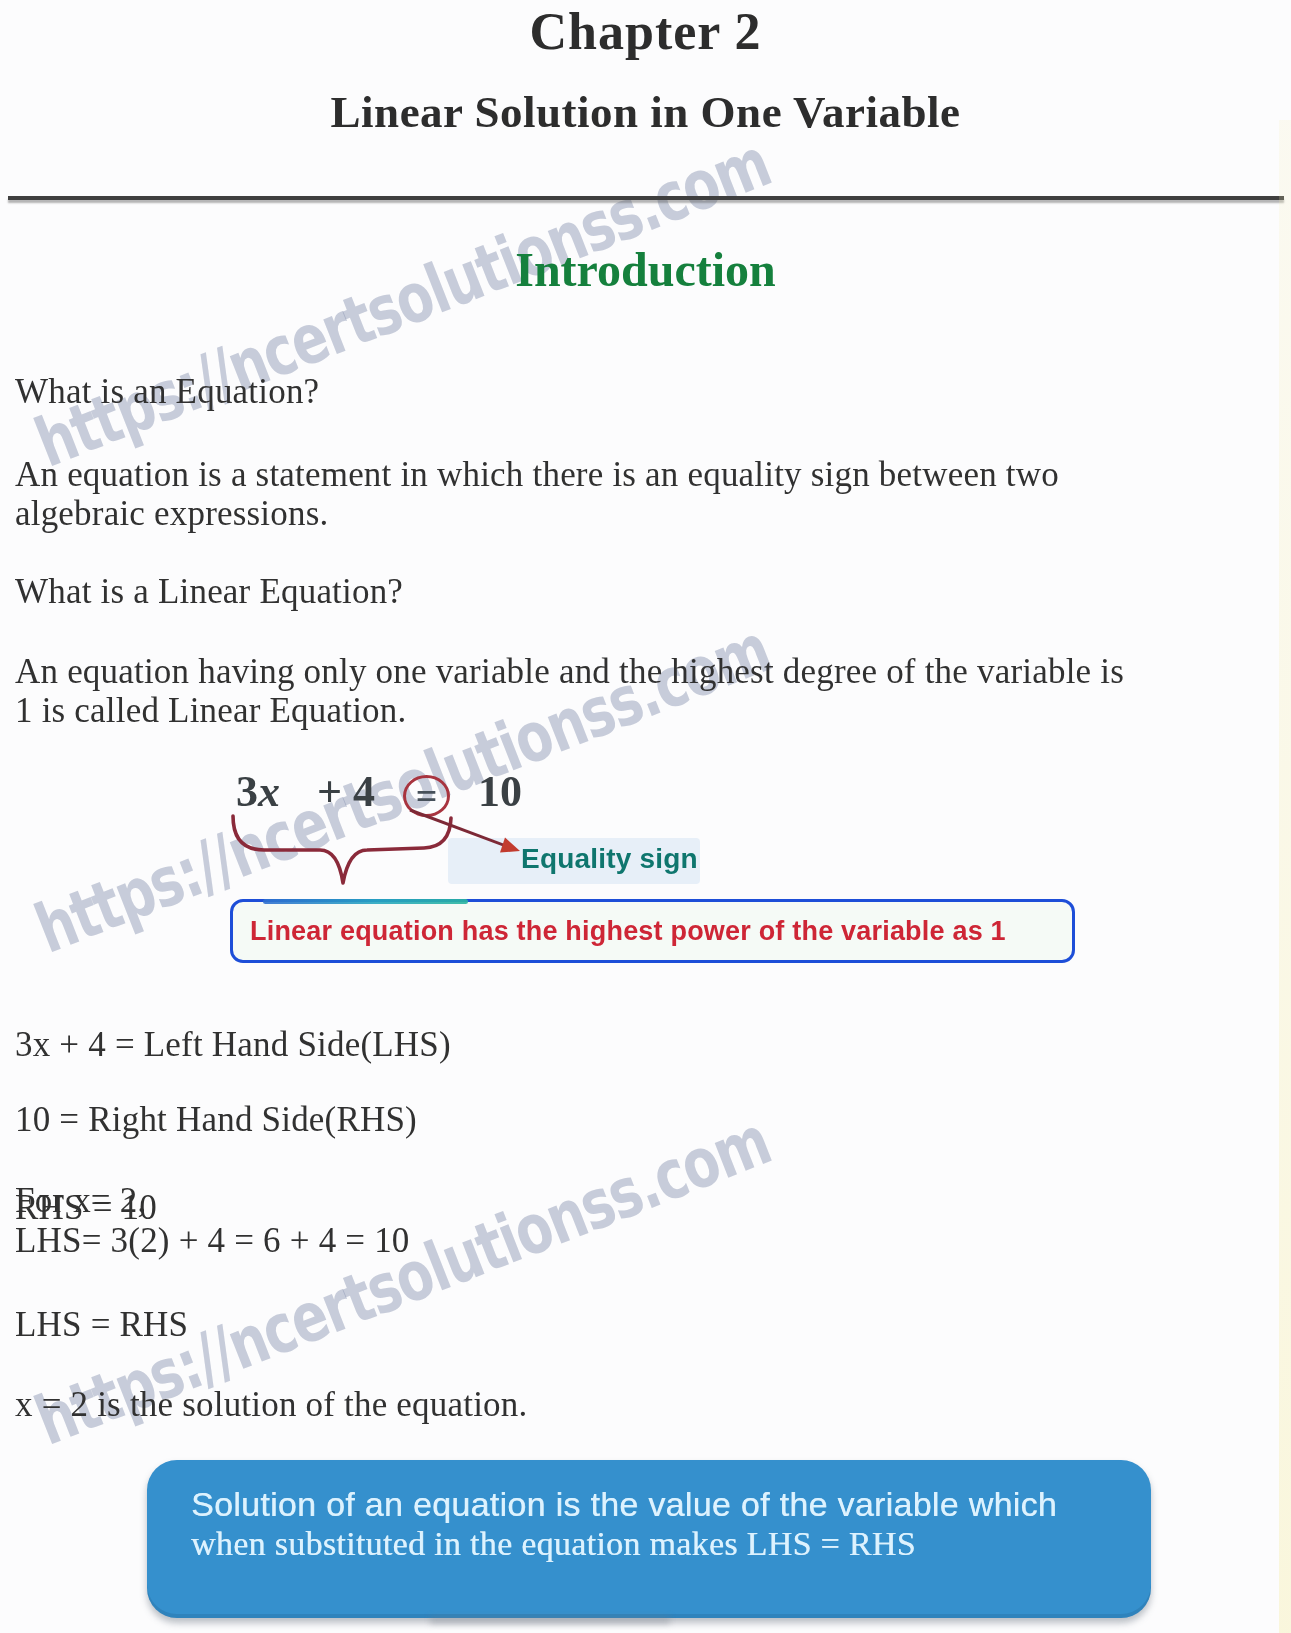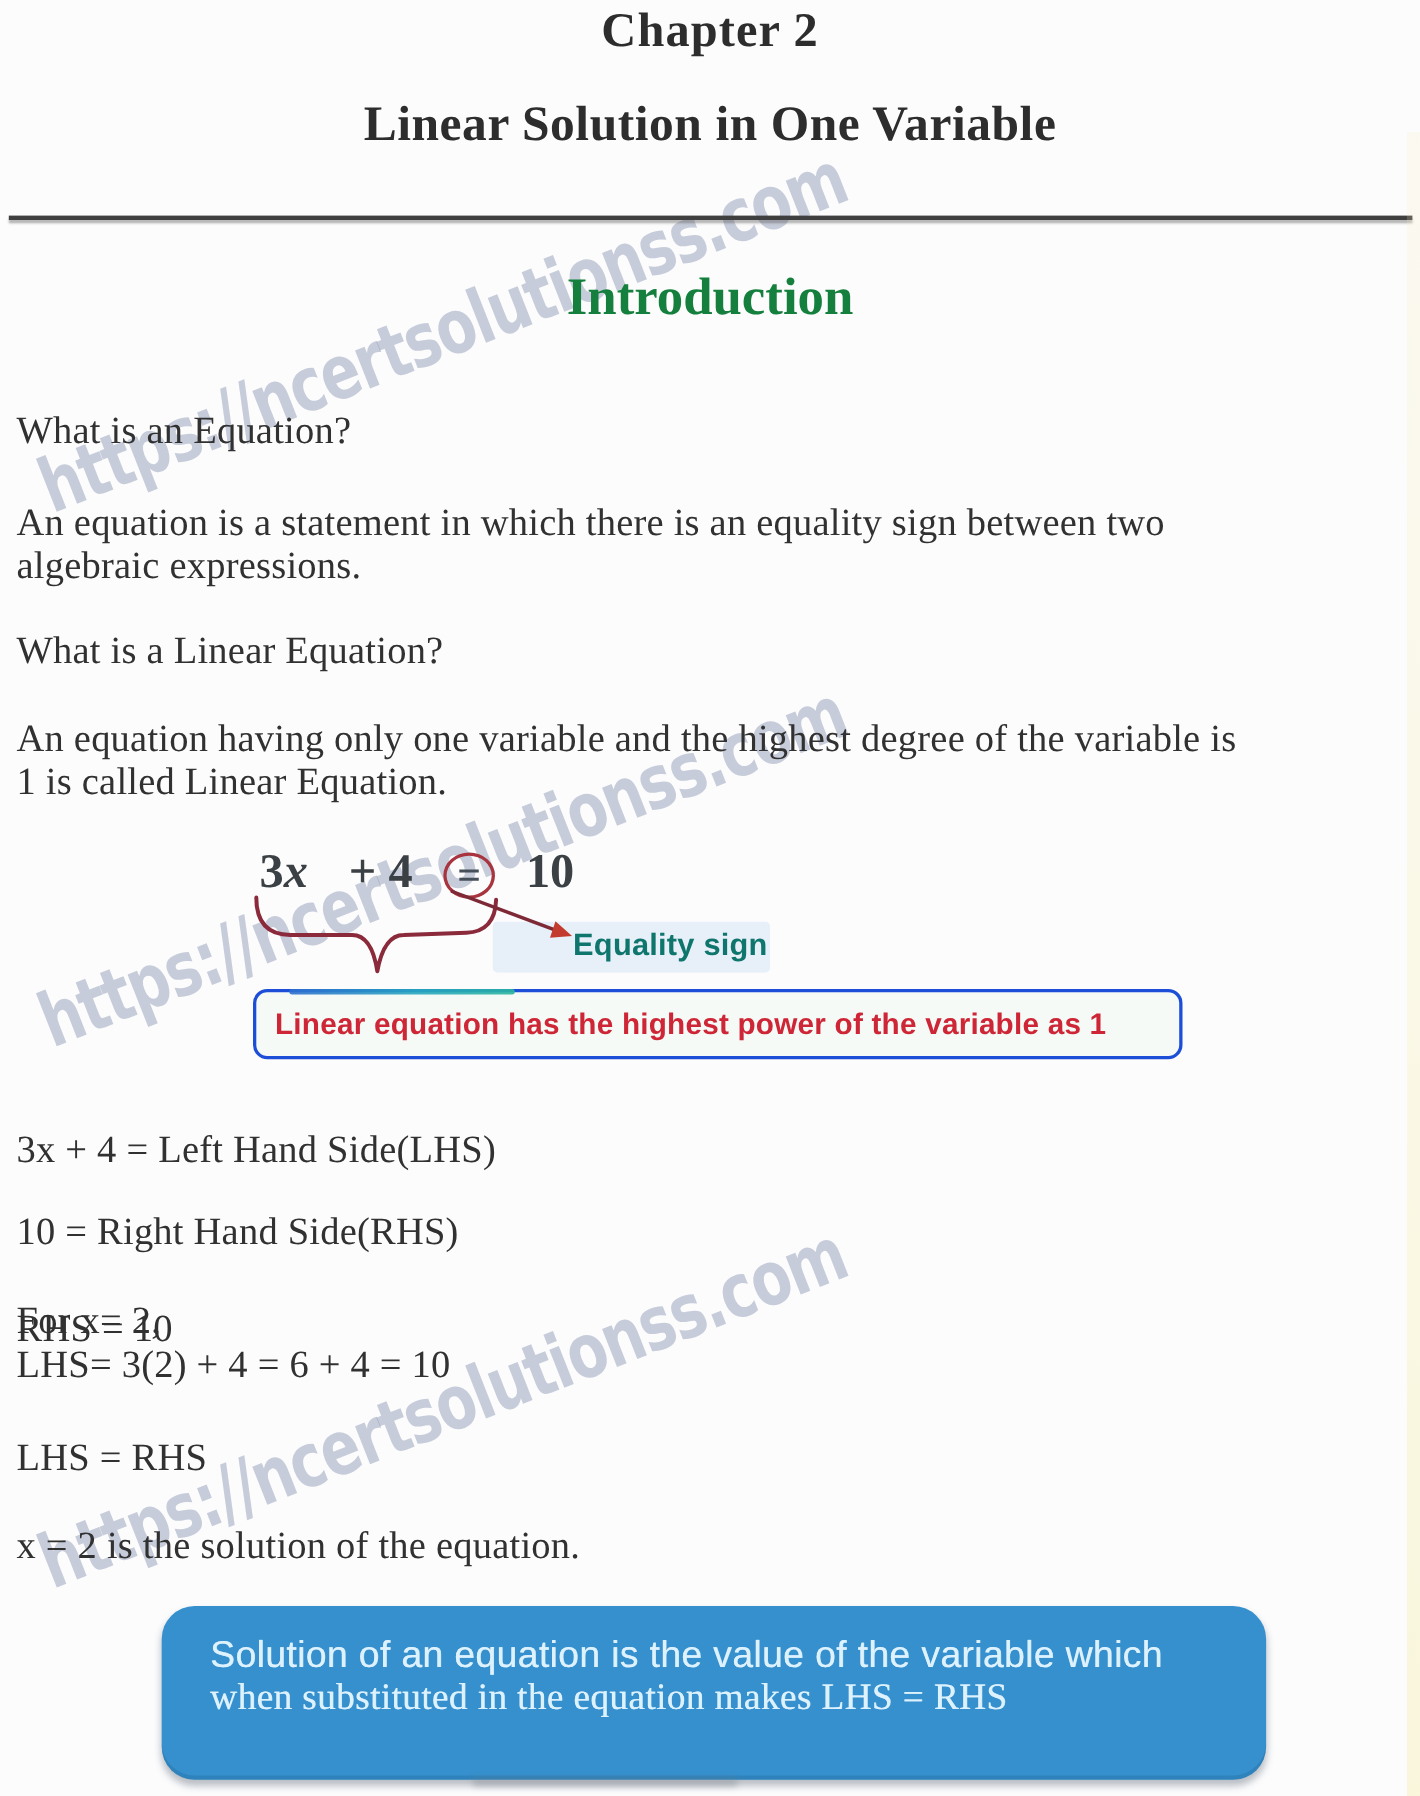--- a/index.html
+++ b/index.html
@@ -18,21 +18,21 @@
     font-family:"DejaVu Sans",sans-serif;
     font-weight:bold;font-size:68px;line-height:1;
     letter-spacing:-2px;white-space:nowrap;
     color:rgba(126,138,170,0.42);
     transform:rotate(-21.5deg) scaleX(0.78);
     transform-origin:0 100%;
     pointer-events:none;
   }
   
   .center-line{position:absolute;left:0;width:100%;text-align:center;}
-  .chapter{top:2px;font-size:44px;font-weight:bold;color:#2d2d2d;letter-spacing:1px;}
+  .chapter{top:2px;font-size:52px;font-weight:bold;color:#2d2d2d;letter-spacing:1px;}
   .main-title{top:86px;font-size:45px;font-weight:bold;color:#2d2d2d;letter-spacing:0.5px;}
   .rule{
     position:absolute;left:8px;top:196px;width:1276px;height:4px;
     background:#3f3f3f;
     box-shadow:0 3px 2px rgba(90,90,90,0.45);
   }
   .intro{top:242px;font-size:48px;font-weight:bold;color:#15803d;}
   
   .tl{position:absolute;left:15px;font-size:35px;color:#313131;letter-spacing:0.2px;white-space:nowrap;}
   

